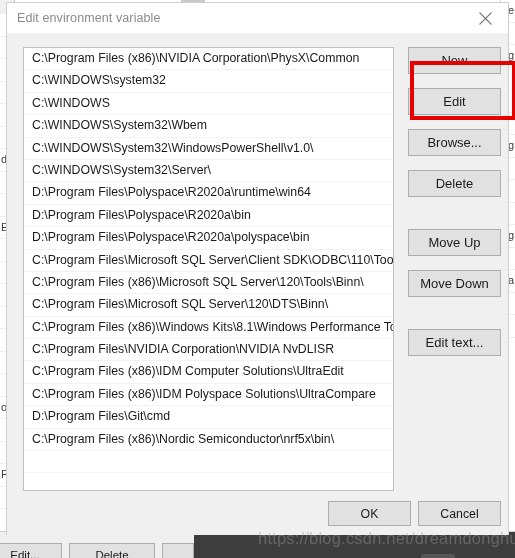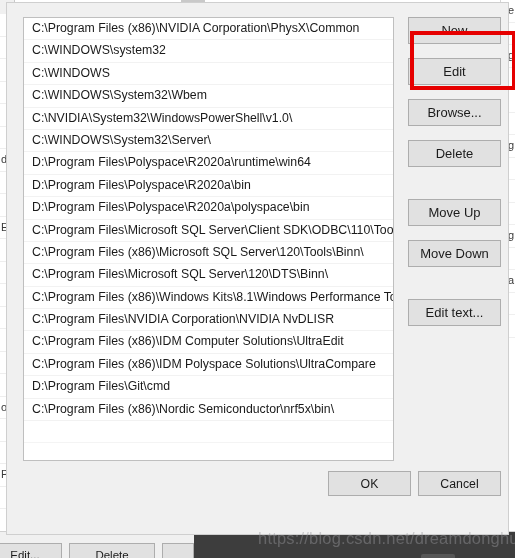--- a/index.html
+++ b/index.html
@@ -318,29 +318,38 @@
       <div class="bg-btn b2">Delete</div>
       <div class="bg-btn b3"></div>
     </div>
     <div class="bg-dark-strip">
       <div class="bg-dark-inner"></div>
     </div>
   </div>
 
   <div id="dialog">
 
+    <div class="titlebar">
+      <div class="title-text">Edit environment variable</div>
+      <div class="close-btn">
+        <svg width="13" height="13" viewBox="0 0 13 13" aria-hidden="true">
+          <line x1="0.5" y1="0.5" x2="12.5" y2="12.5" stroke="#7a7a7a" stroke-width="1.1"></line>
+          <line x1="12.5" y1="0.5" x2="0.5" y2="12.5" stroke="#7a7a7a" stroke-width="1.1"></line>
+        </svg>
+      </div>
+    </div>
 
     <div class="dialog-body">
 
       <div class="listbox">
         <div class="list-row">C:\Program Files (x86)\NVIDIA Corporation\PhysX\Common</div>
         <div class="list-row">C:\WINDOWS\system32</div>
         <div class="list-row">C:\WINDOWS</div>
         <div class="list-row">C:\WINDOWS\System32\Wbem</div>
-        <div class="list-row">C:\NVIDIA\System32\WindowsPowerShell\v1.0\</div>
+        <div class="list-row">C:\WINDOWS\System32\WindowsPowerShell\v1.0\</div>
         <div class="list-row">C:\WINDOWS\System32\Server\</div>
         <div class="list-row">D:\Program Files\Polyspace\R2020a\runtime\win64</div>
         <div class="list-row">D:\Program Files\Polyspace\R2020a\bin</div>
         <div class="list-row">D:\Program Files\Polyspace\R2020a\polyspace\bin</div>
         <div class="list-row">C:\Program Files\Microsoft SQL Server\Client SDK\ODBC\110\Tools...</div>
         <div class="list-row">C:\Program Files (x86)\Microsoft SQL Server\120\Tools\Binn\</div>
         <div class="list-row">C:\Program Files\Microsoft SQL Server\120\DTS\Binn\</div>
         <div class="list-row">C:\Program Files (x86)\Windows Kits\8.1\Windows Performance To...</div>
         <div class="list-row">C:\Program Files\NVIDIA Corporation\NVIDIA NvDLISR</div>
         <div class="list-row">C:\Program Files (x86)\IDM Computer Solutions\UltraEdit</div>

